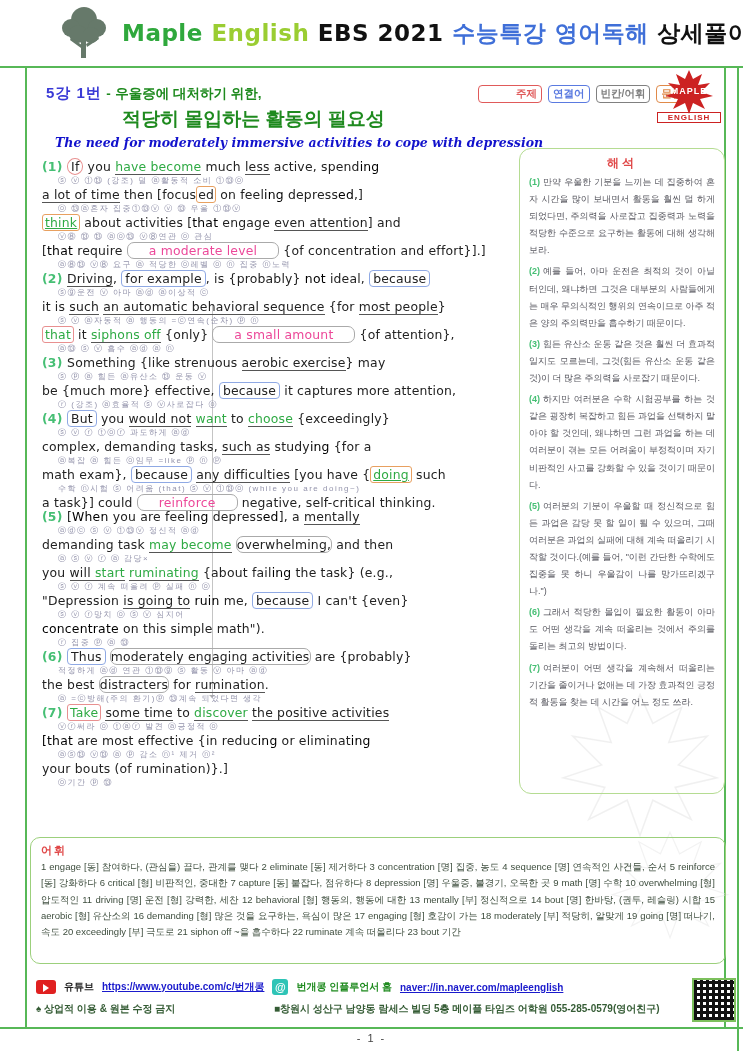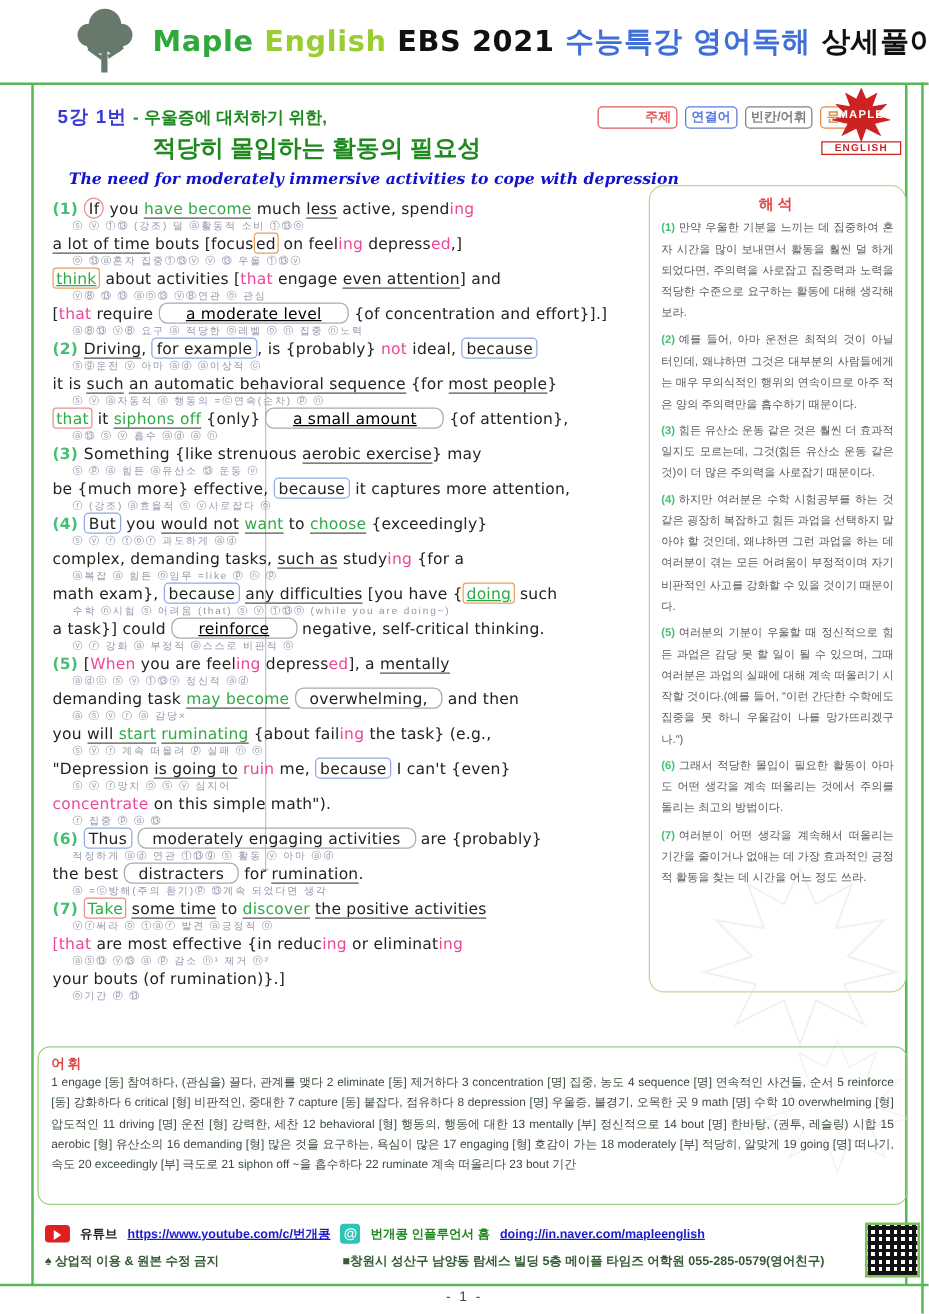--- a/index.html
+++ b/index.html
@@ -29,30 +29,30 @@
                letter-spacing:1px;background:#fff;margin-top:-6px;padding:0 1px;}
   .logo-word{position:absolute;left:0;top:16px;width:64px;text-align:center;color:#fff;
              font-size:9px;font-weight:bold;letter-spacing:1px;}
   
   .passage{position:absolute;left:42px;top:160px;width:478px;}
   .en{font-size:12.4px;color:#222;white-space:nowrap;line-height:14px;
       font-family:"DejaVu Sans",sans-serif;letter-spacing:0.2px;}
   .ann{font-size:8px;color:#9494ac;line-height:11px;height:11px;margin:1px 0 2px 16px;
        letter-spacing:1.5px;white-space:nowrap;}
   .sn{color:#46bf74;font-weight:bold;}
-  .sg{color:#ec4899;}
+  .sg{color:#000000;}
   .su{border-bottom:1px solid #555;}
   .sgu{color:#2faa44;border-bottom:1px solid #555;}
   .src{border:1px solid #e89090;border-radius:50%;padding:0 3px;}
   .sob{border:1px solid #e8a060;border-radius:3px;padding:0 1px;}
   .sobg{border:1px solid #e8a060;border-radius:3px;padding:0 2px;color:#2faa44;text-decoration:underline;}
   .sbb{border:1px solid #8fa9e4;border-radius:4px;padding:0 3px;}
   .srb{border:1px solid #e89090;border-radius:3px;padding:0 2px;color:#2faa44;}
-  .sgb{border:1px solid #aaa;border-radius:7px;padding:0 11px;}
-  .sgbg{border:1px solid #aaa;border-radius:7px;padding:0 21px;color:#000000;text-decoration:underline;}
+  .sgb{border:1px solid #aaa;border-radius:7px;padding:0 0;}
+  .sgbg{border:1px solid #aaa;border-radius:7px;padding:0 21px;color:#ec4899;}
   .varrow{position:absolute;left:212px;top:305px;width:1px;height:390px;background:#c4c4c4;}
   .varrow:after{content:"";position:absolute;left:-3px;bottom:-6px;border:3.5px solid transparent;
                 border-top-color:#b0b0b0;}
   
   .transbox{position:absolute;left:519px;top:148px;width:186px;height:632px;
             border:1.6px solid #b5dc92;border-radius:12px;padding:6px 9px;overflow:hidden;}
   .boxtitle{text-align:center;color:#e04848;font-weight:bold;font-size:12px;
             letter-spacing:3px;margin-bottom:2px;}
   .tpara{font-size:9px;color:#57575f;line-height:1.9;margin-bottom:4px;text-align:justify;}
   .tnum{color:#46bf74;font-weight:bold;margin-right:3px;}
@@ -140,21 +140,21 @@
   <path fill="none" stroke="#e3e3e3" stroke-width="1" d="M50 0 L58 18 L76 8 L68 30 L92 26 L74 44 L98 52 L72 58 L82 78 L58 66 L50 88 L42 66 L18 78 L28 58 L2 52 L26 44 L8 26 L32 30 L24 8 L42 18 Z"></path>
 </svg>
 <svg class="wm" style="left:610px;top:830px;" width="120" height="110" viewBox="0 0 100 88">
   <path fill="none" stroke="#e6e6e6" stroke-width="1" d="M50 0 L58 18 L76 8 L68 30 L92 26 L74 44 L98 52 L72 58 L82 78 L58 66 L50 88 L42 66 L18 78 L28 58 L2 52 L26 44 L8 26 L32 30 L24 8 L42 18 Z"></path>
 </svg>
 
 <div class="varrow"></div>
 <div class="passage" id="passage">
     <div class="en"><span class="sn">(1) </span><span class="src">If</span><span> you </span><span class="sgu">have become</span><span> much </span><span class="su">less</span><span> active, spend</span><span class="sg">ing</span></div>
     <div class="ann">ⓢ ⓥ ①⑬ (강조) 덜 ⓐ활동적   소비 ①⑬ⓞ</div>
-    <div class="en"><span class="su">a lot of time</span><span> bouts [focus</span><span class="sob">ed</span><span> on feel</span><span class="sg">ing</span><span> depress</span><span class="sg">ed</span><span>,]</span></div>
+    <div class="en"><span class="su">a lot of time</span><span> then [focus</span><span class="sob">ed</span><span> on feel</span><span class="sg">ing</span><span> depress</span><span class="sg">ed</span><span>,]</span></div>
     <div class="ann">ⓞ  ⑬ⓐ혼자  집중①⑬ⓥ ⓥ  ⑬  우울 ①⑬ⓥ</div>
     <div class="en"><span class="sobg">think</span><span> about activities [</span><span class="sg">that</span><span> engage </span><span class="su">even attention</span><span>] and</span></div>
     <div class="ann">ⓥ⑧  ⑬    ⑬    ⓐⓞ⑬ ⓥ⑧연관   ⓞ 관심</div>
     <div class="en"><span>[</span><span class="sg">that</span><span> require </span><span class="sgbg">a moderate level</span><span> {of concentration and effort}].]</span></div>
     <div class="ann">ⓐ⑧⑬ ⓥ⑧ 요구  ⓐ 적당한  ⓞ레벨 ⓞ ⓝ 집중  ⓝ노력</div>
     <div class="en"><span class="sn">(2) </span><span class="su">Driving</span><span>, </span><span class="sbb">for example</span><span>, is {probably} </span><span class="sg">not</span><span> ideal, </span><span class="sbb">because</span></div>
     <div class="ann">ⓢⓖ운전        ⓥ  아마 ⓐⓓ  ⓐ이상적 ⓒ</div>
     <div class="en"><span>it is </span><span class="su">such</span><span> </span><span class="su">an automatic behavioral sequence</span><span> {for </span><span class="su">most people</span><span>}</span></div>
     <div class="ann">ⓢ ⓥ   ⓐ자동적  ⓐ 행동의  =ⓒ연속(순차) ⓟ  ⓝ</div>
     <div class="en"><span class="srb">that</span><span> it </span><span class="sgu">siphons off</span><span> {only} </span><span class="sgbg">a small amount</span><span> {of attention},</span></div>
@@ -163,21 +163,20 @@
     <div class="ann">ⓢ     ⓟ  ⓐ 힘든  ⓐ유산소 ⑬ 운동   ⓥ</div>
     <div class="en"><span>be {much more} effective, </span><span class="sbb">because</span><span> it captures more attention,</span></div>
     <div class="ann">ⓡ (강조)  ⓐ효율적     ⓢ ⓥ사로잡다    ⓞ</div>
     <div class="en"><span class="sn">(4) </span><span class="sbb">But</span><span> you </span><span class="su">would not</span><span> </span><span class="sgu">want</span><span> to </span><span class="sgu">choose</span><span> {exceedingly}</span></div>
     <div class="ann">ⓢ   ⓥ      ⓡ  ⓣⓞⓡ   과도하게 ⓐⓓ</div>
     <div class="en"><span>complex, demanding tasks, </span><span class="su">such as</span><span> study</span><span class="sg">ing</span><span> {for a</span></div>
     <div class="ann">ⓐ복잡  ⓐ 힘든   ⓞ임무  =like ⓟ   ⓝ   ⓟ</div>
     <div class="en"><span>math exam}, </span><span class="sbb">because</span><span> </span><span class="su">any difficulties</span><span> [you have {</span><span class="sobg">doing</span><span> such</span></div>
     <div class="ann">수학 ⓝ시험      ⓢ 어려움 (that) ⓢ ⓥ ①⑬ⓞ (while you are doing~)</div>
     <div class="en"><span>a task}] could </span><span class="sgbg">reinforce</span><span> negative, self-critical thinking.</span></div>
-    <div class="ann">ⓥ   ⓡ 강화  ⓐ 부정적  ⓐ스스로 비판적 ⓞ</div>
     <div class="en"><span class="sn">(5) </span><span>[</span><span class="sg">When</span><span> you are feel</span><span class="sg">ing</span><span> depress</span><span class="sg">ed</span><span>], a </span><span class="su">mentally</span></div>
     <div class="ann">ⓐⓓⓒ ⓢ  ⓥ        ①⑬ⓥ    정신적 ⓐⓓ</div>
     <div class="en"><span>demanding task </span><span class="sgu">may become</span><span> </span><span class="sgb">overwhelming,</span><span> and then</span></div>
     <div class="ann">ⓐ      ⓢ   ⓥ   ⓡ    ⓐ 감당×</div>
     <div class="en"><span>you </span><span class="su">will </span><span class="sgu">start</span><span> </span><span class="sgu">ruminating</span><span> {about fail</span><span class="sg">ing</span><span> the task} (e.g.,</span></div>
     <div class="ann">ⓢ  ⓥ  ⓡ  계속 떠올려  ⓟ    실패 ⓝ    ⓞ</div>
     <div class="en"><span>"Depression </span><span class="su">is going to</span><span> </span><span class="sg">ruin</span><span> me, </span><span class="sbb">because</span><span> I can't {even}</span></div>
     <div class="ann">ⓢ       ⓥ     ⓡ망치 ⓞ      ⓢ ⓥ  심지어</div>
     <div class="en"><span class="sg">concentrate</span><span> on this simple math").</span></div>
     <div class="ann">ⓡ 집중   ⓟ   ⓐ   ⑬</div>
@@ -211,21 +210,21 @@
   <div class="vtext">1 engage [동] 참여하다, (관심을) 끌다, 관계를 맺다 2 eliminate [동] 제거하다 3 concentration [명] 집중, 농도 4 sequence [명] 연속적인 사건들, 순서 5 reinforce [동] 강화하다 6 critical [형] 비판적인, 중대한 7 capture [동] 붙잡다, 점유하다 8 depression [명] 우울증, 불경기, 오목한 곳 9 math [명] 수학 10 overwhelming [형] 압도적인 11 driving [명] 운전 [형] 강력한, 세찬 12 behavioral [형] 행동의, 행동에 대한 13 mentally [부] 정신적으로 14 bout [명] 한바탕, (권투, 레슬링) 시합 15 aerobic [형] 유산소의 16 demanding [형] 많은 것을 요구하는, 욕심이 많은 17 engaging [형] 호감이 가는 18 moderately [부] 적당히, 알맞게 19 going [명] 떠나기, 속도 20 exceedingly [부] 극도로 21 siphon off ~을 흡수하다 22 ruminate 계속 떠올리다 23 bout 기간</div>
 </div>
 
 <div class="footer">
   <div class="frow">
     <span class="yt"></span>
     <span class="lbl">유튜브</span>
     <span class="link">https://www.youtube.com/c/번개콩</span>
     <span class="at">@</span>
     <span class="grnlbl">번개콩 인플루언서 홈</span>
-    <span class="link">doing://in.naver.com/mapleenglish</span>
+    <span class="link">naver://in.naver.com/mapleenglish</span>
   </div>
   <div class="frow">
     <span class="note" style="width:230px;">♠ 상업적 이용 &amp; 원본 수정 금지</span>
     <span class="note">■창원시 성산구 남양동 람세스 빌딩 5층 메이플 타임즈 어학원 055-285-0579(영어친구)</span>
   </div>
 </div>
 <div class="qr"></div>
 <div class="pagenum">- 1 -</div>
 
 </body></html>

